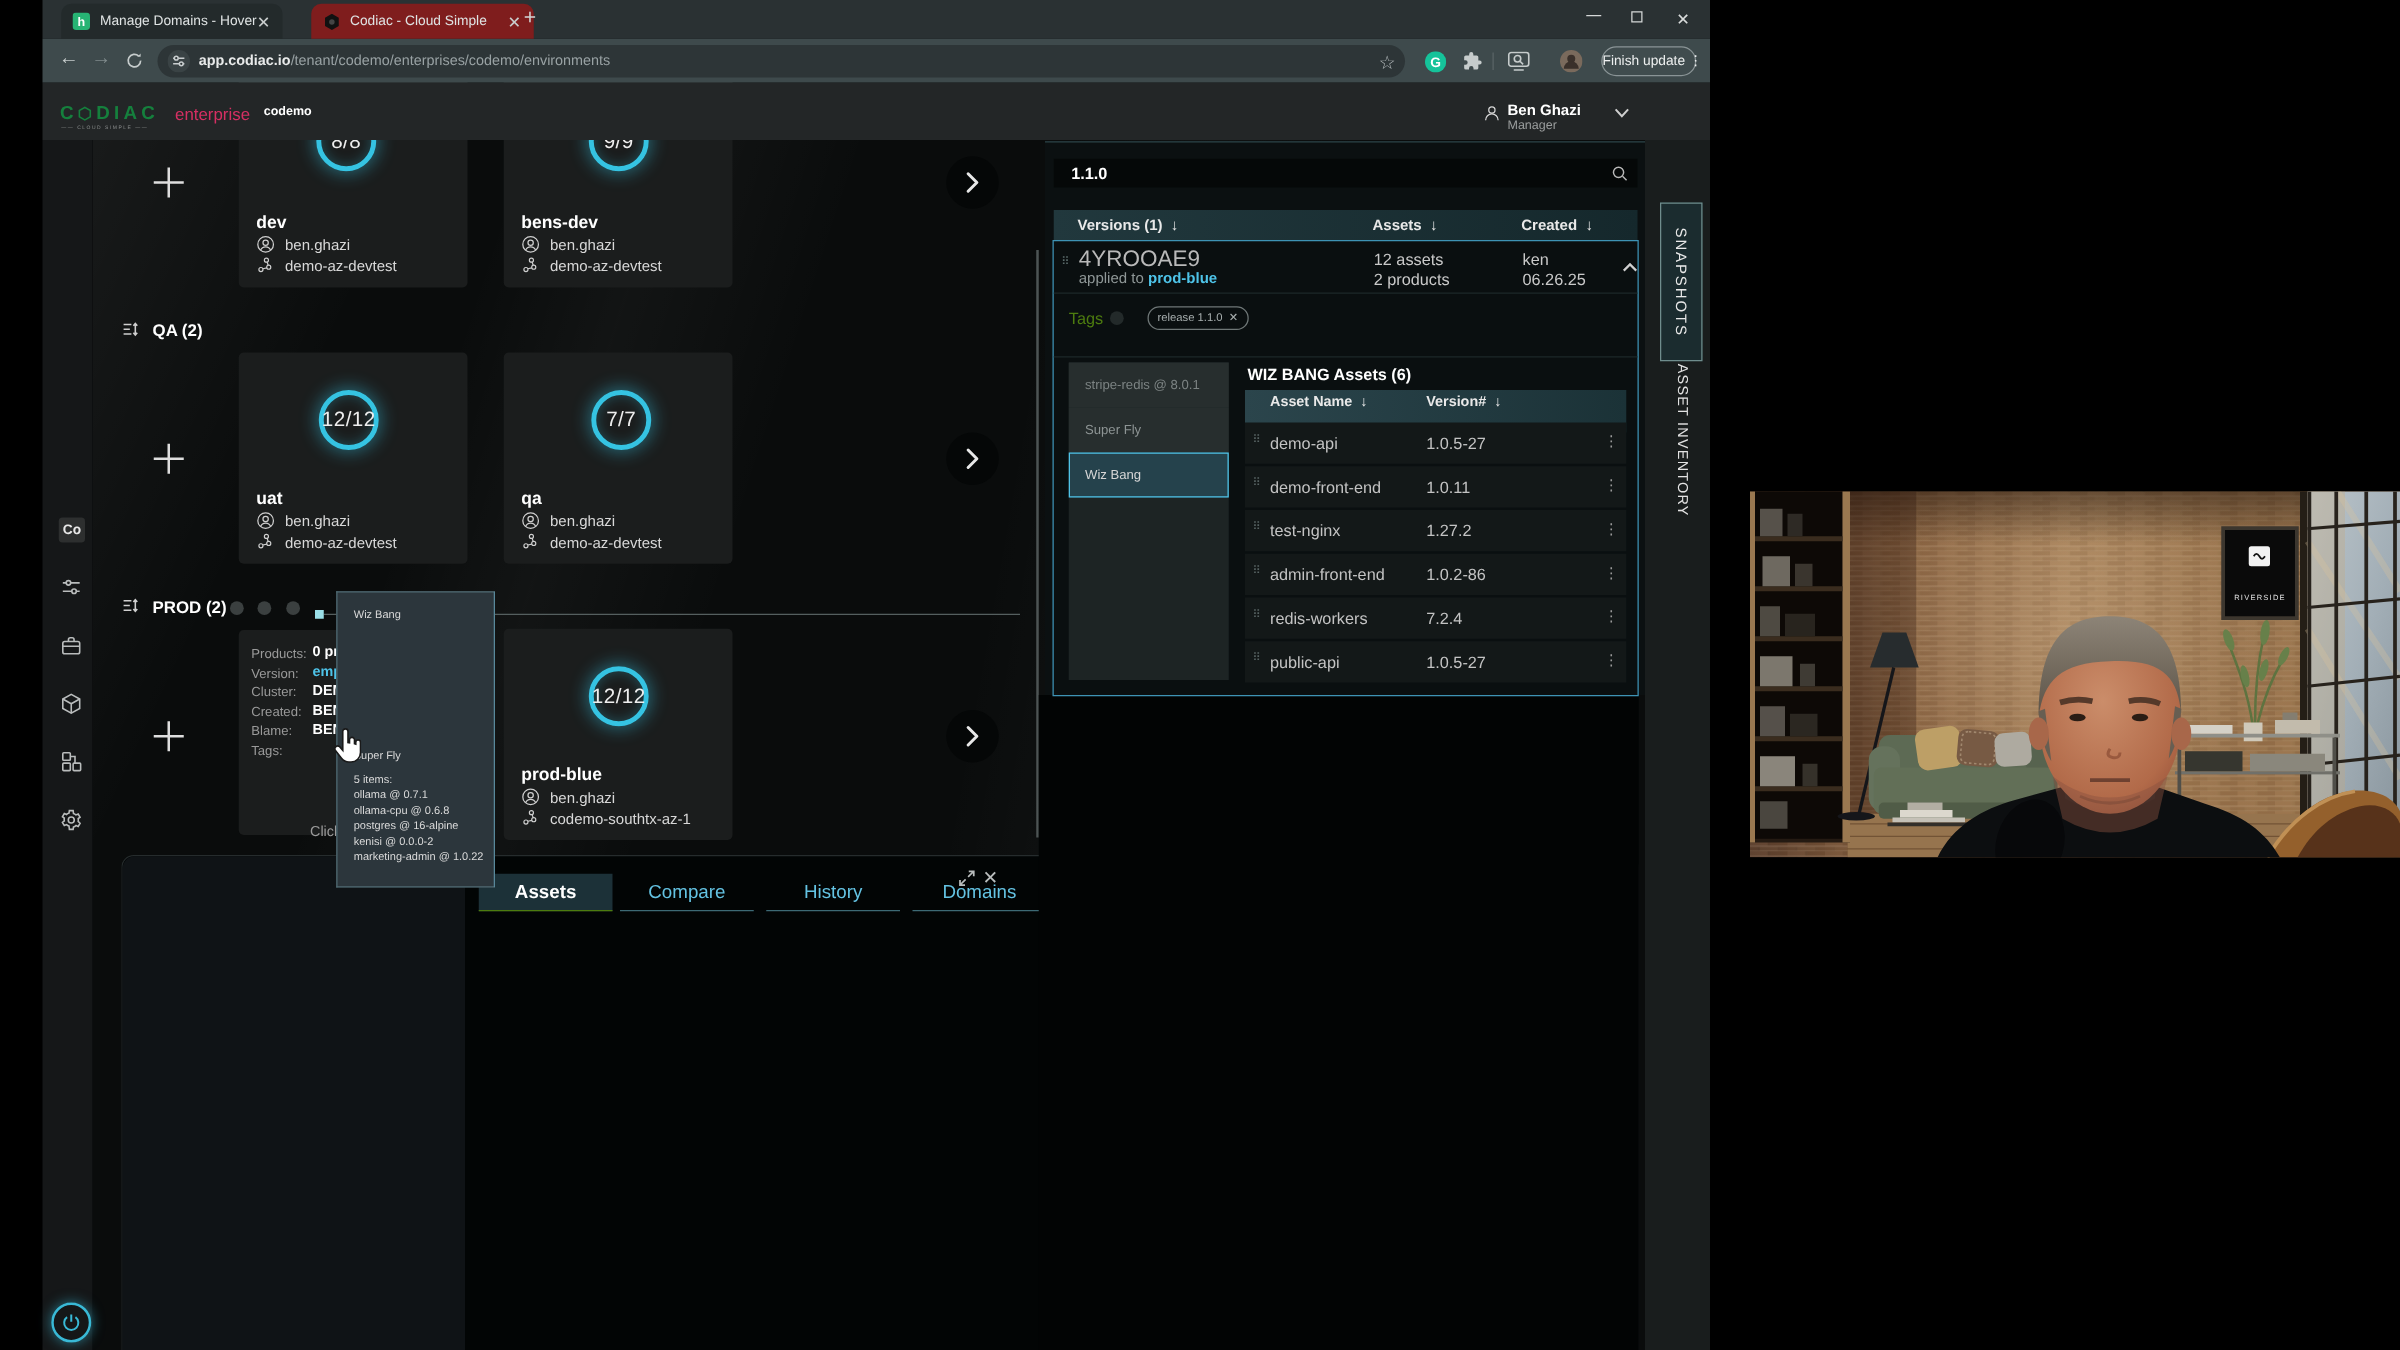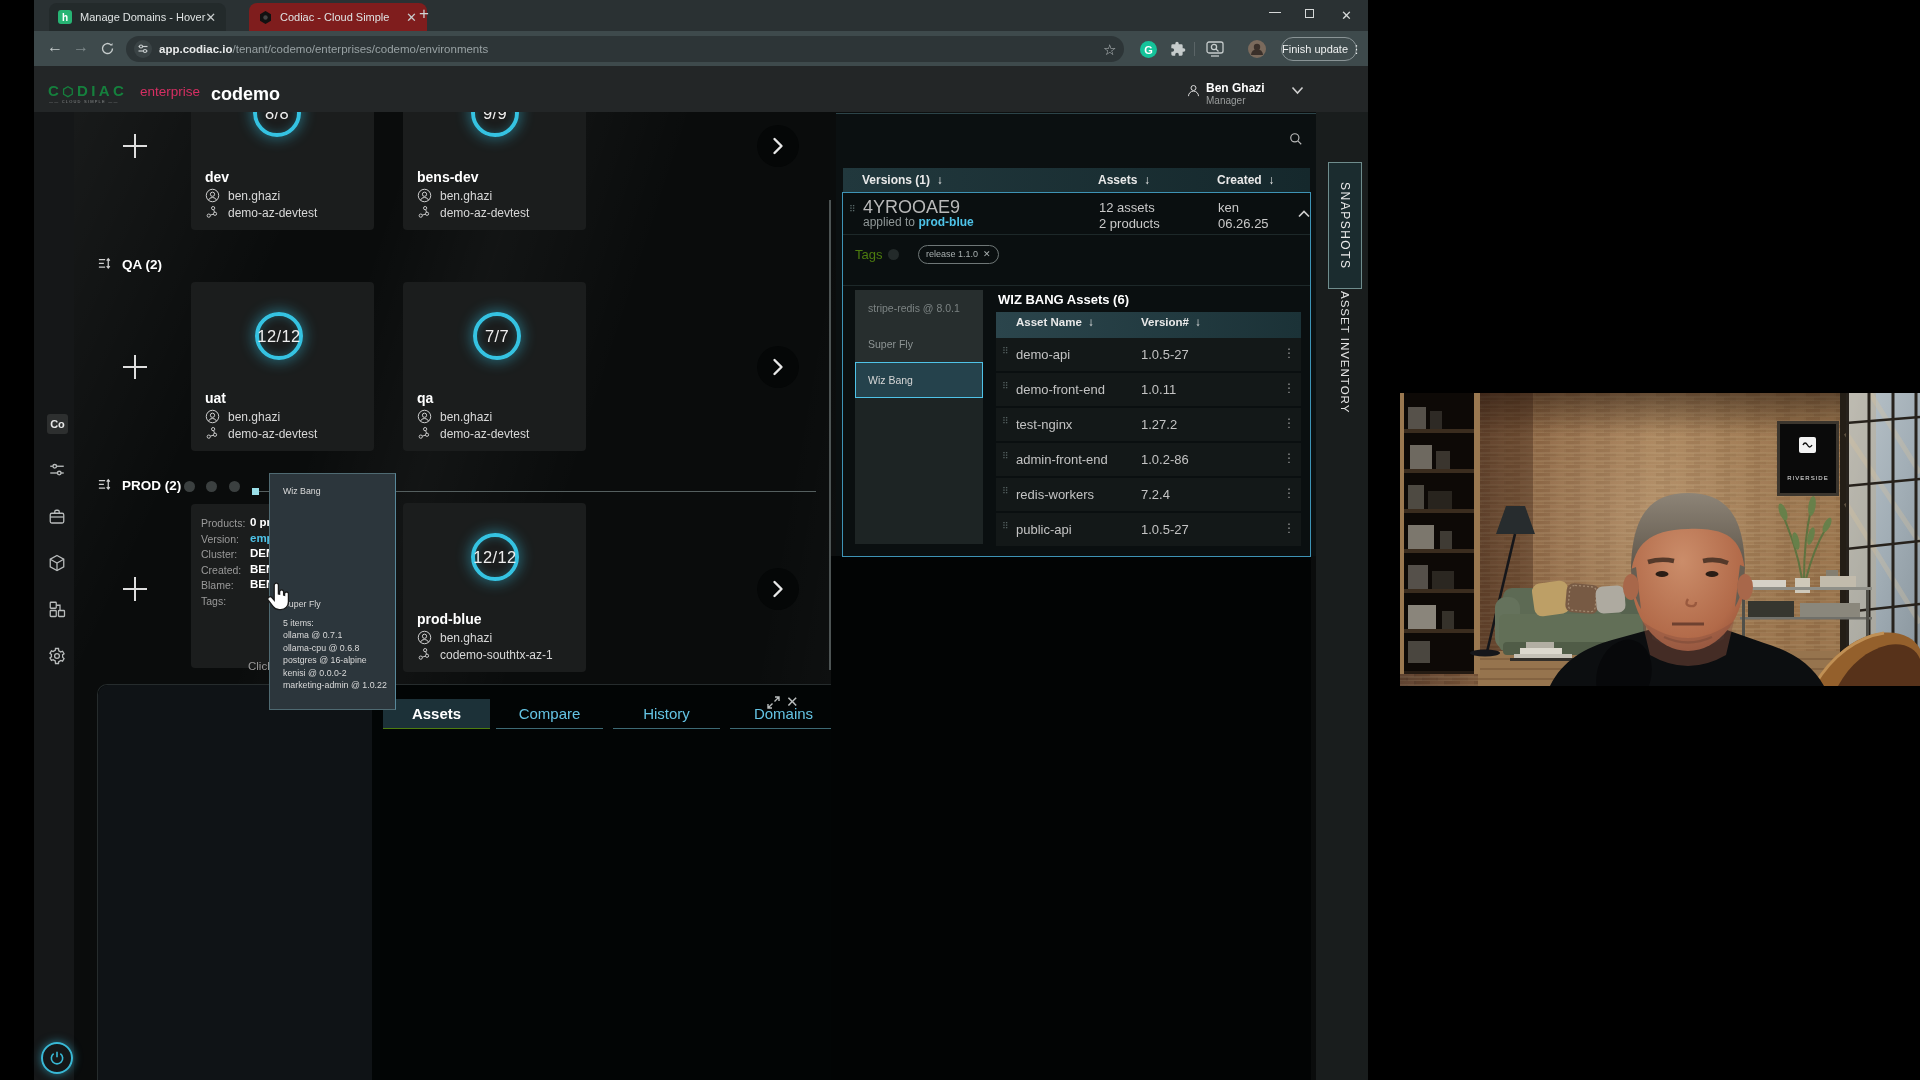--- a/index.html
+++ b/index.html
@@ -142,21 +142,21 @@
       <circle cx="9" cy="9" r="9" fill="#7a6a5c"></circle>
       <circle cx="9" cy="7" r="3.2" fill="#3a302a"></circle>
       <path d="M3 15 a6 6 0 0 1 12 0z" fill="#3a302a"></path>
     </svg>
   <div class="abs" style="left:1281px;top:37px;z-index:41;width:76px;height:24px;background:#46525455;border:1px solid #8a9496;border-radius:12px;color:#eef0f0;font-size:11px;line-height:22px;text-align:center;white-space:nowrap">Finish update ⋮</div>
 
   <div class="abs" id="appheader"></div>
   <div class="abs" style="left:48px;top:82px;color:#15803d;font-size:15px;font-weight:bold;letter-spacing:3.4px;z-index:31">C<span style="font-size:13px">⬡</span>DIAC</div>
   <div class="abs" style="left:49px;top:99px;color:#8a8d8d;font-size:4px;letter-spacing:1.2px;z-index:31">—— CLOUD SIMPLE ——</div>
   <div class="abs" style="left:140px;top:84px;font-size:13.5px;color:#d62f63;z-index:31">enterprise</div>
-  <div class="abs" style="left:211px;top:84px;font-size:18px;color:#fff;font-weight:bold;z-index:31">codemo</div>
+  <div class="abs" style="left:211px;top:84px;font-size:10px;color:#fff;font-weight:bold;z-index:31">codemo</div>
   <svg class="abs" style="left:1186px;top:83px;z-index:31" width="15" height="15" viewBox="0 0 24 24" fill="none" stroke="#d8d8d8" stroke-width="1.6">
       <circle cx="12" cy="8" r="4"></circle>
       <path d="M4 21a8 8 0 0 1 16 0"></path>
     </svg>
   <div class="abs" style="left:1206px;top:81px;color:#fff;font-size:12px;font-weight:bold;z-index:31">Ben Ghazi</div>
   <div class="abs" style="left:1206px;top:95px;color:#9a9d9d;font-size:10px;z-index:31">Manager</div>
   <svg class="abs" style="left:1291px;top:86px;z-index:31" width="13" height="9" viewBox="0 0 13 9" fill="none" stroke="#cfcfcf" stroke-width="1.6">
       <path d="M1.5 1.5 L6.5 7 L11.5 1.5"></path>
     </svg>
 
@@ -333,20 +333,21 @@
     <div class="btab" id="btab4">Domains</div>
     <svg class="abs" style="left:668px;top:10px" width="15" height="15" viewBox="0 0 15 15" fill="none" stroke="#b9bdbd" stroke-width="1.4">
         <path d="M9 2 h4 v4 M13 2 L8.5 6.5 M6 13 H2 V9 M2 13 L6.5 8.5"></path>
       </svg>
     <div class="abs" style="left:688px;top:8px;color:#b9bdbd;font-size:15px">✕</div>
   </div>
 
   <div class="abs" style="left:831px;top:556px;width:480px;height:524px;background:#020404"></div>
 
   <div class="abs" id="drawer">
+    <div id="searchbox">1.1.0</div>
     <svg style="position:absolute;left:453px;top:18px" width="14" height="14" viewBox="0 0 24 24" fill="none" stroke="#b9b9b9" stroke-width="2">
         <circle cx="10" cy="10" r="7"></circle>
         <line x1="15.5" y1="15.5" x2="21" y2="21"></line>
       </svg>
     <div id="vhead">
       <span style="position:absolute;left:19px;top:5px">Versions (1)&nbsp; ↓</span>
       <span style="position:absolute;left:255px;top:5px">Assets&nbsp; ↓</span>
       <span style="position:absolute;left:374px;top:5px">Created&nbsp; ↓</span>
     </div>
     <div id="bluebox">

